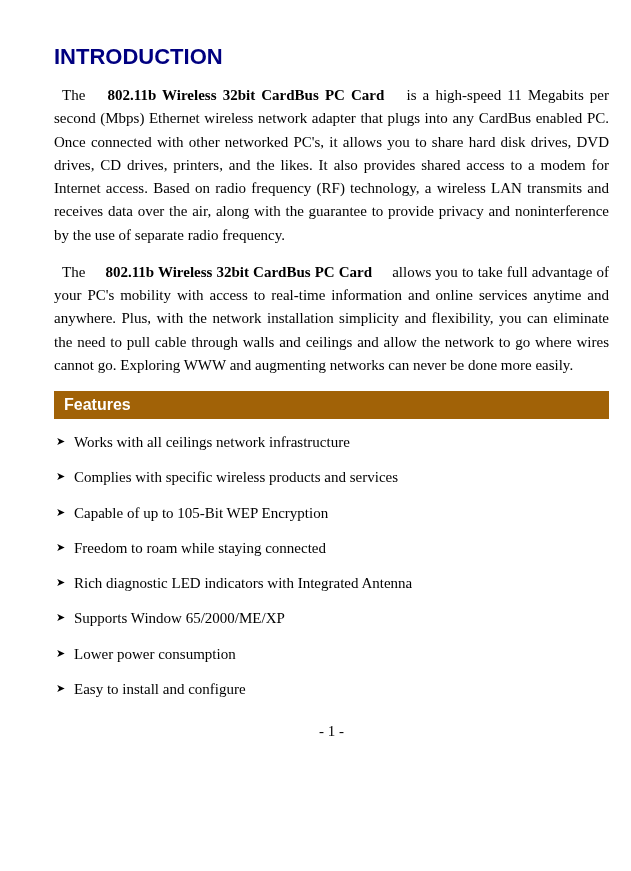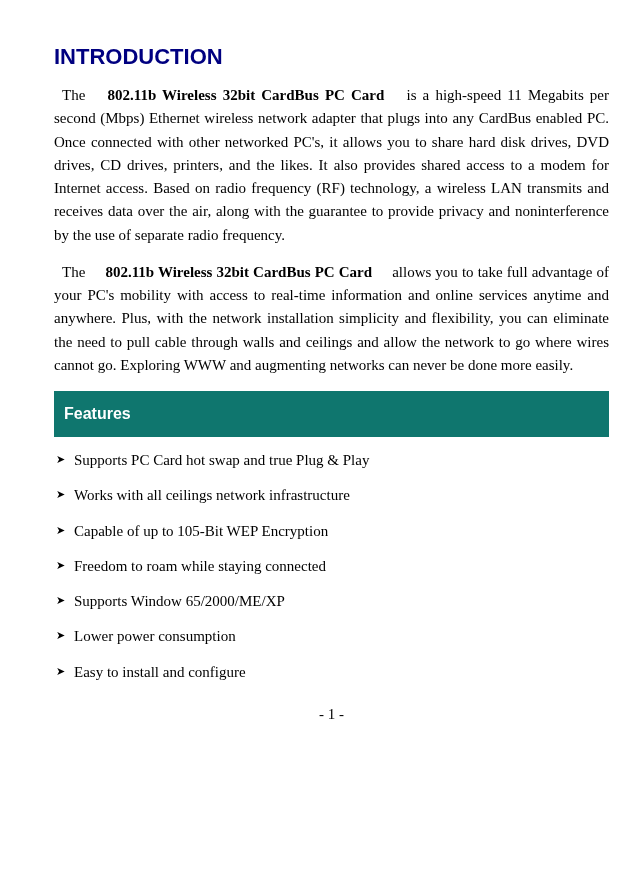--- a/index.html
+++ b/index.html
@@ -30,26 +30,26 @@
       text-align: justify;
       margin-bottom: 14px;
       line-height: 1.55;
     }
 
     .bold-product {
       font-weight: bold;
     }
 
     .features-header {
-      background-color: #0f766e;
+      background-color: #a16207;
       color: #ffffff;
       font-family: Arial, sans-serif;
       font-size: 16px;
       font-weight: bold;
-      padding: 14px 10px;
+      padding: 5px 10px;
       margin-bottom: 10px;
     }
 
     .features-list {
       list-style: none;
       padding: 0;
       margin: 0;
     }
 
     .features-list li {
@@ -81,22 +81,23 @@
   <span>The </span><span class="bold-product">802.11b  Wireless  32bit  CardBus  PC  Card</span><span> is  a  high-speed  11 Megabits per second (Mbps) Ethernet wireless network adapter that plugs into any CardBus enabled PC. Once connected with other networked PC's, it allows you to share hard disk drives, DVD drives, CD drives, printers, and the likes. It also provides shared access to a modem for Internet access. Based on radio frequency (RF) technology, a wireless LAN transmits and receives data over the air, along with the guarantee to provide privacy and noninterference by the use of separate radio frequency.</span>
 </p>
 
 <p class="intro-paragraph">
   <span>The </span><span class="bold-product">802.11b  Wireless  32bit  CardBus  PC  Card</span><span> allows  you  to  take  full advantage of your PC's mobility with access to real-time information and online  services  anytime  and  anywhere.    Plus,  with  the  network installation simplicity and flexibility, you can eliminate the need to pull cable through walls and ceilings and allow the network to go where wires cannot  go.   Exploring  WWW  and  augmenting  networks  can  never  be done more easily.</span>
 </p>
 
 <div class="features-header">Features</div>
 
 <ul class="features-list" id="features-ul">
-    <li>Supports PC Card hot swap and true Plug &amp; Play</li>
     <li>Works with all ceilings network infrastructure</li>
+    <li>Complies with specific wireless products and services</li>
     <li>Capable of up to 105-Bit WEP Encryption</li>
     <li>Freedom to roam while staying connected</li>
+    <li>Rich diagnostic LED indicators with Integrated Antenna</li>
     <li>Supports Window 65/2000/ME/XP</li>
     <li>Lower power consumption</li>
     <li>Easy to install and configure</li>
   </ul>
 
 <div class="page-number">- 1 -</div>
 
 </body></html>

